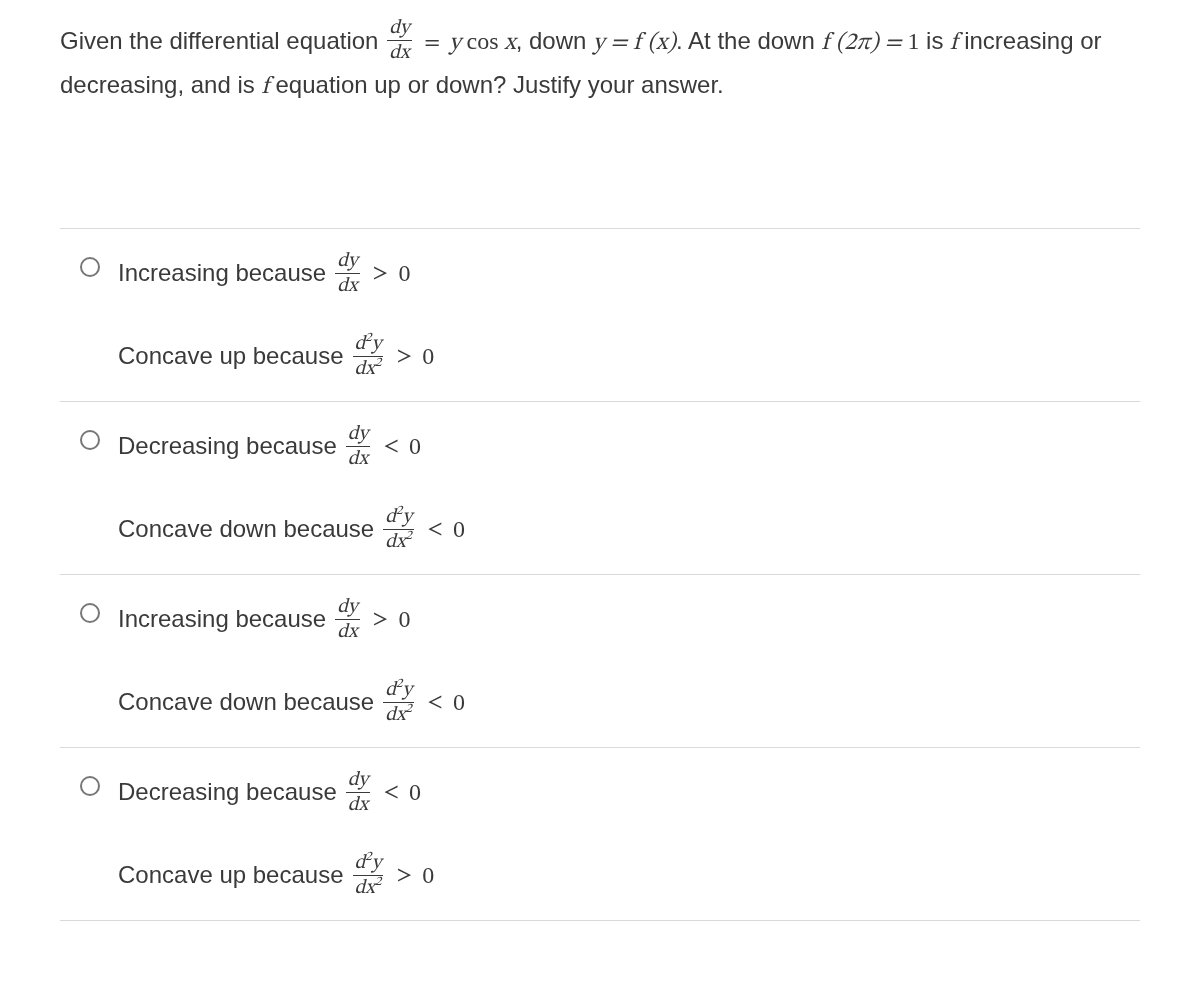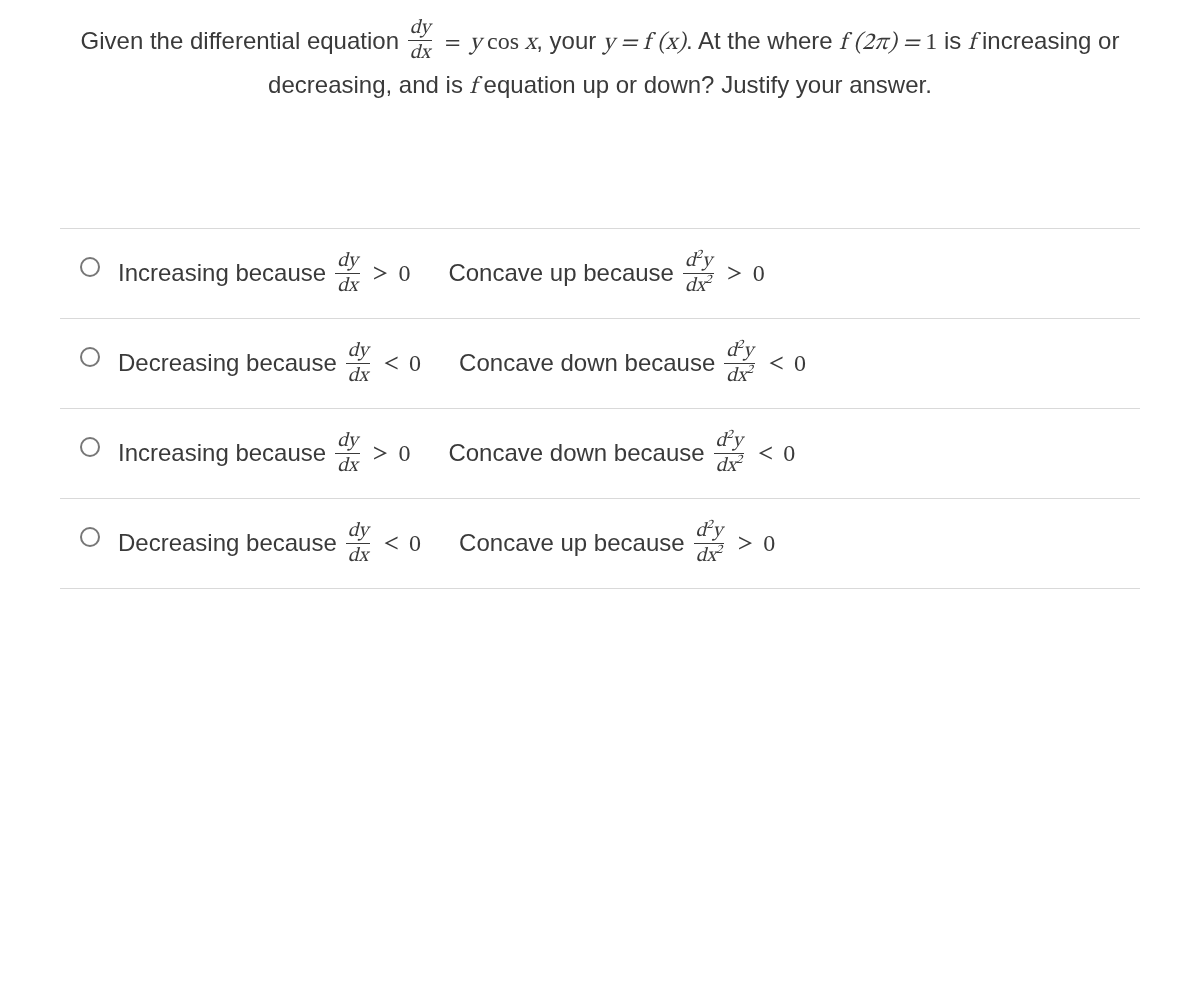--- a/index.html
+++ b/index.html
@@ -9,21 +9,20 @@
     height: 986px;
     background: #fff;
     font-family: "Segoe UI", "Helvetica Neue", Arial, sans-serif;
     color: #3a3a3a;
     font-size: 24px;
   }
   .page {
     padding: 20px 60px 40px 60px;
     box-sizing: border-box;
     width: 1200px;
-    text-align: center;
   }
   .question {
     line-height: 1.7;
     margin-bottom: 120px;
   }
   .options {
     border-top: 1px solid #d9d9d9;
   }
   .option {
     border-bottom: 1px solid #d9d9d9;
@@ -38,21 +37,21 @@
     height: 20px;
     border: 2px solid #777;
     border-radius: 50%;
     margin-top: 6px;
     box-sizing: border-box;
     background: #fff;
   }
   .option-body {
     flex: 1 1 auto;
     display: flex;
-    flex-direction: row;
+    flex-direction: column;
     gap: 38px;
   }
   .line {
     display: flex;
     align-items: center;
     flex-wrap: wrap;
     gap: 6px;
   }
   .frac {
     display: inline-flex;
@@ -109,21 +108,21 @@
 
 <div class="page">
 
   <div class="question">
     <span>Given the differential equation </span>
     <span class="qfrac">
       <span class="num mathit">dy</span>
       <span class="den mathit">dx</span>
     </span>
     <span class="rel"> = </span>
-    <span class="mathit">y <span class="mathup">cos</span> x</span><span>, your </span><span class="mathit">y = f (x)</span><span>. At the where </span>
+    <span class="mathit">y <span class="mathup">cos</span> x</span><span>, down </span><span class="mathit">y = f (x)</span><span>. At the down </span>
     <span class="mathit">f (2π) = <span class="mathup">1</span></span><span> is </span><span class="mathit">f</span><span> increasing or decreasing, and is </span><span class="mathit">f</span><span> equation up or down? Justify your answer.</span>
   </div>
 
   <div class="options">
 
     <div class="option">
       <div class="radio"></div>
       <div class="option-body">
         <div class="line">
           <span>Increasing because</span>

